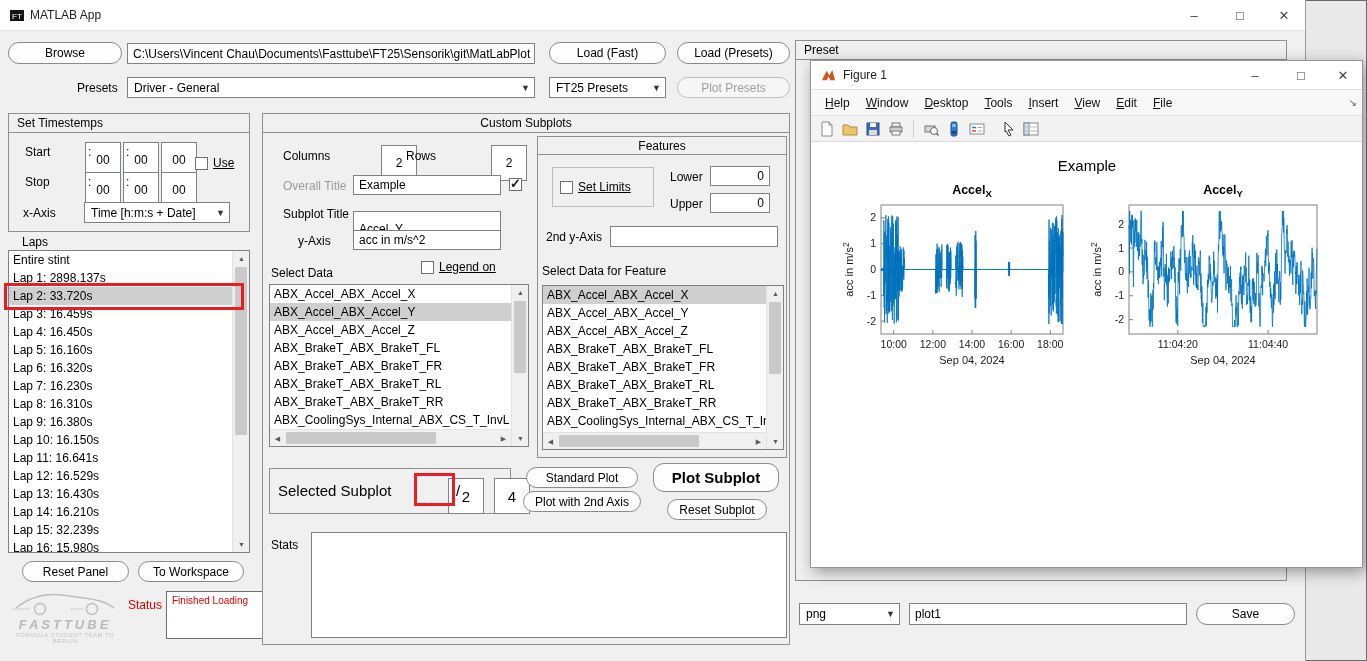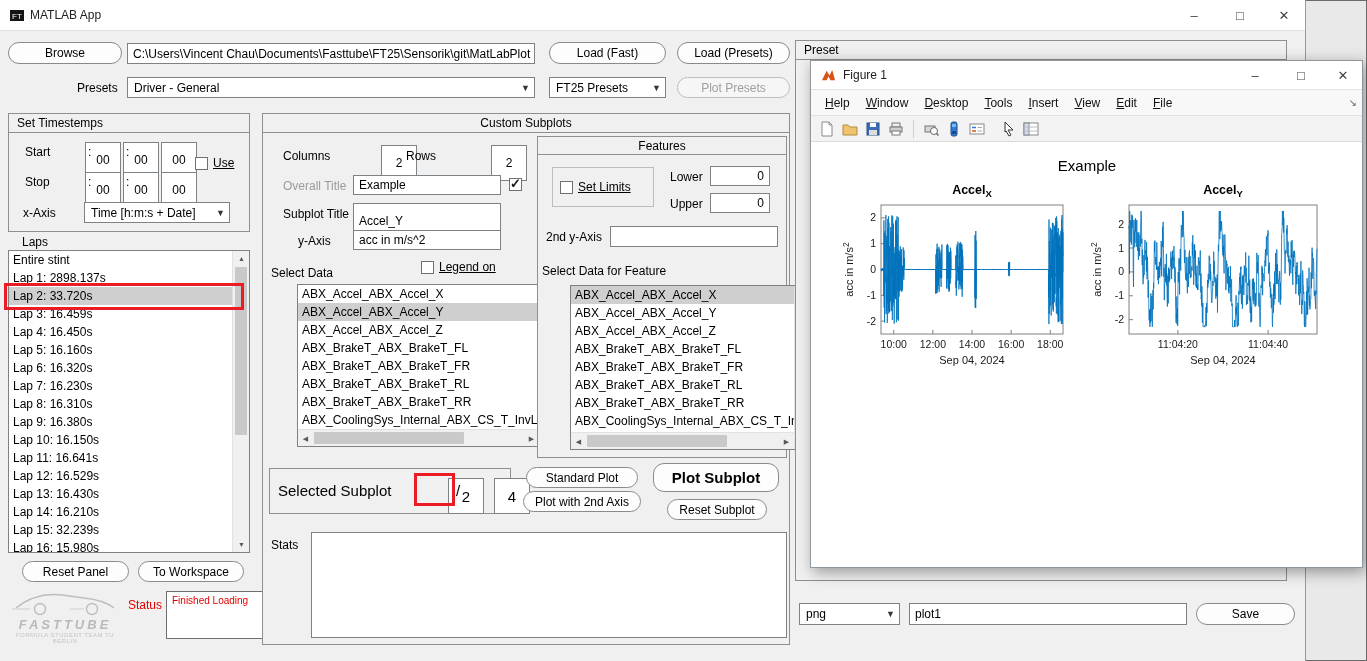--- a/index.html
+++ b/index.html
@@ -21,21 +21,21 @@
 .lbl.gray{color:#9b9b9b;}
 .lbl.red{color:#e00000;}
 .panel{position:absolute;border:1px solid #8f8f8f;background:#f0f0f0;}
 .ptitle{height:19px;line-height:19px;border-bottom:1px solid #8f8f8f;padding:0 8px;font-size:12px;background:#f0f0f0;}
 .ptitle.center{text-align:center;}
 .cbrow{position:absolute;display:flex;align-items:center;gap:5px;font-size:12px;white-space:nowrap;text-decoration:underline;}
 .cb{width:13px;height:13px;background:#fff;border:1px solid #707070;display:inline-block;position:relative;flex:none;}
 .cb.checked::after{content:"\2713";position:absolute;left:0px;top:-3px;font-size:13px;font-weight:bold;color:#1a1a1a;}
 .listbox{position:absolute;background:#fff;border:1px solid #7d8287;overflow:hidden;}
 .listbox.pr{padding-right:17px;}
-.listbox.pb{padding-bottom:17px;margin-left:28px;}
+.listbox.pb{padding-bottom:17px;}
 .row{height:18px;line-height:18px;padding:0 4px;white-space:nowrap;overflow:hidden;font-size:12px;}
 .row.selected{background:#cfcfcf;}
 .sbv{position:absolute;top:0;bottom:0;right:0;width:17px;background:#f0f0f0;border-left:1px solid #e2e2e2;}
 .sbh{position:absolute;left:0;bottom:0;right:17px;height:17px;background:#f0f0f0;border-top:1px solid #e2e2e2;}
 .sba{position:absolute;width:17px;height:15px;font-size:7px;color:#5a5a5a;text-align:center;line-height:15px;}
 .sbah{position:absolute;height:17px;width:15px;font-size:7px;color:#5a5a5a;text-align:center;line-height:17px;}
 .sbt{position:absolute;left:2px;right:2px;background:#c9c9c9;border-radius:1px;}
 .sbth{position:absolute;top:2px;bottom:2px;background:#c9c9c9;border-radius:1px;}
 .redbox{position:absolute;border:3px solid #ec1c24;z-index:10;background:transparent;}
 .figwin{position:absolute;left:810px;top:60px;width:553px;height:508px;background:#fff;border:1px solid #8f989f;box-shadow:3px 4px 14px rgba(0,0,0,.38);z-index:5;}
@@ -163,21 +163,21 @@
       <span class="lbl" style="left:143px;top:35px">Rows</span>
       <div class="fld center" style="left:200px;top:31px;width:34px;height:20px">2</div>
 
       <span class="lbl gray" style="left:20px;top:65px">Overall Title</span>
       <div class="fld" style="left:90px;top:61px;width:148px;height:20px">Example</div>
       <div class="cbrow" style="left:246px;top:64px">
         <span class="cb checked"></span>
       </div>
 
       <span class="lbl" style="left:20px;top:93px">Subplot Title</span>
-      <div class="fld" style="left:90px;top:89px;width:148px;height:36px">Accel_Y</div>
+      <div class="fld" style="left:90px;top:97px;width:148px;height:36px">Accel_Y</div>
 
       <span class="lbl" style="left:35px;top:120px">y-Axis</span>
       <div class="fld" style="left:90px;top:116px;width:148px;height:20px">acc in m/s^2</div>
 
       <span class="lbl" style="left:8px;top:152px">Select Data</span>
       <div class="cbrow" style="left:158px;top:146px">
         <span class="cb"></span>
         <span>Legend on</span>
       </div>
 

